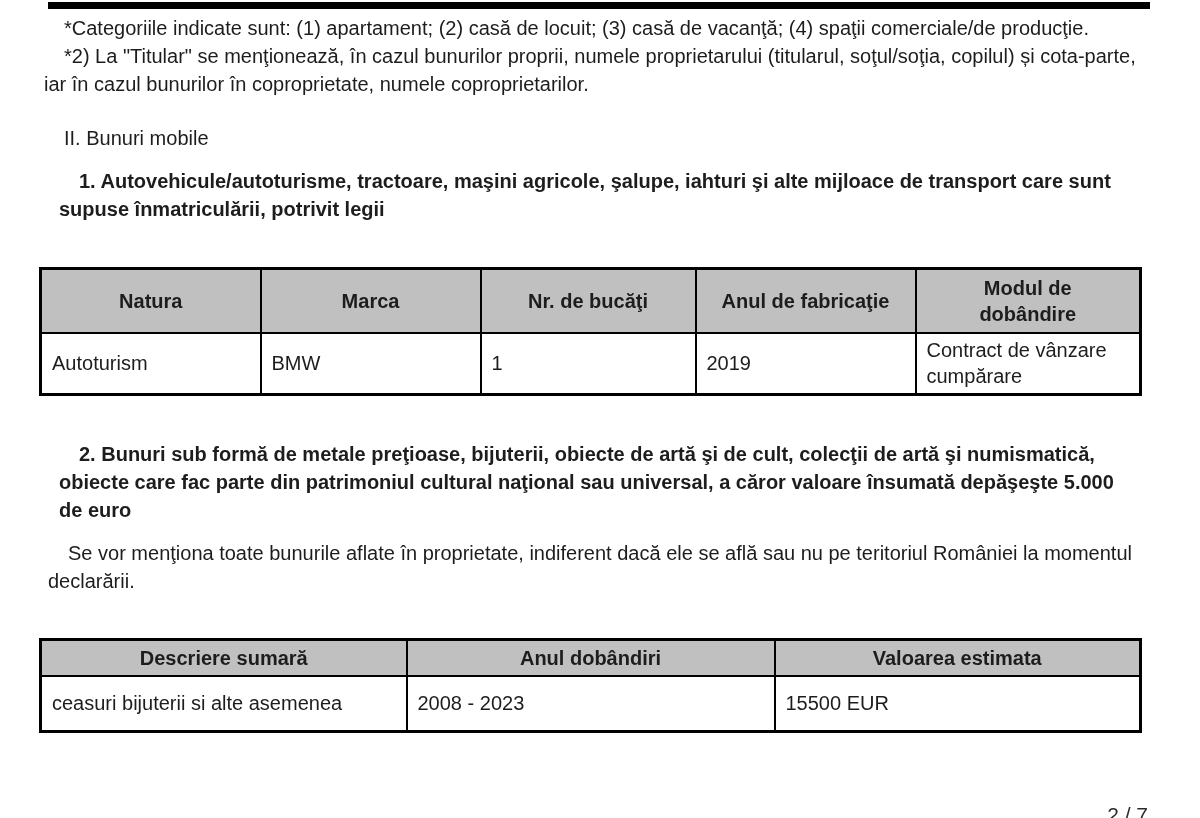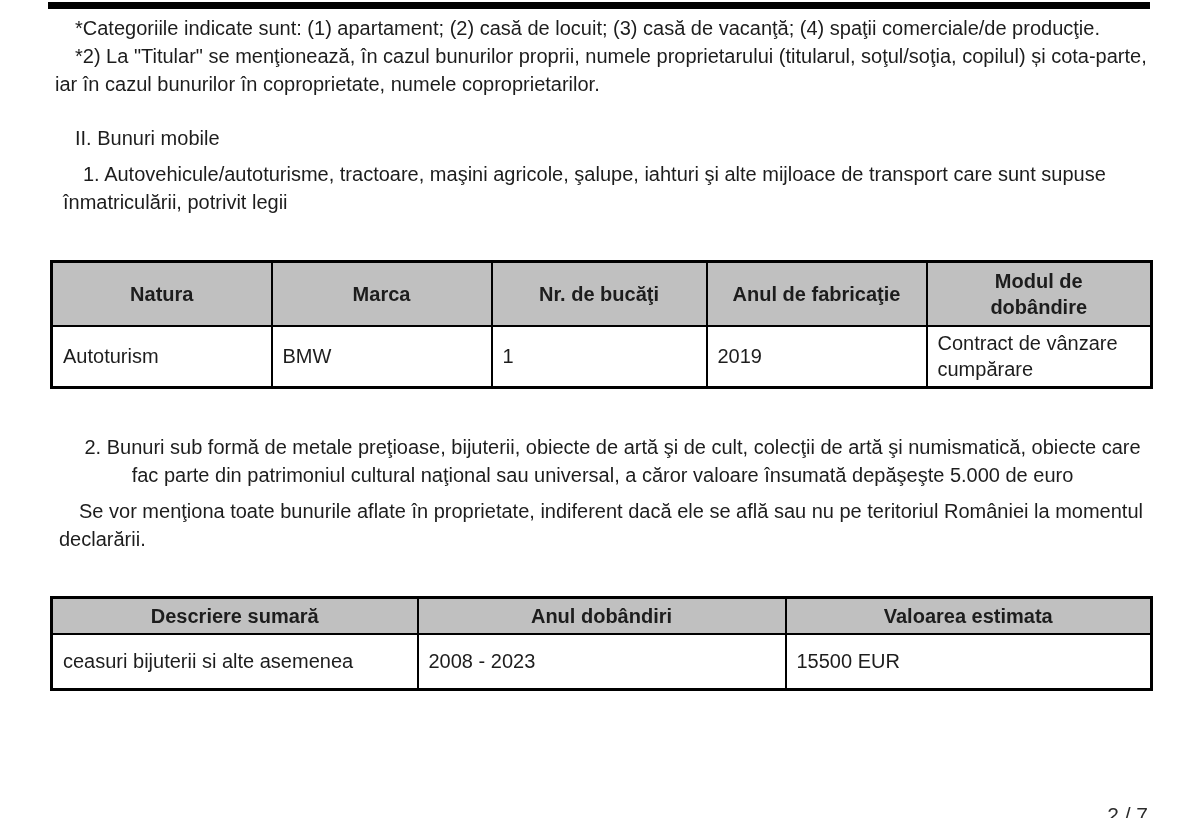--- a/index.html
+++ b/index.html
@@ -14,27 +14,27 @@
     font-family:"Liberation Sans","DejaVu Sans",sans-serif;
     color:var(--text-color);
     position:relative;
   }
   .page{position:relative;width:1200px;height:818px;}
   .top-rule{
     position:absolute;left:48px;top:2px;width:1102px;height:7px;
     background:var(--border-color);
   }
   .content{
-    position:absolute;left:55px;top:14px;width:1095px;
+    position:absolute;left:44px;top:14px;width:1095px;
     font-size:20px;line-height:28px;
   }
   .para{margin:0;text-indent:20px;}
   .section-title{margin:26px 0 0 0;text-indent:20px;font-weight:400;}
-  .section-heading{margin:8px;text-indent:20px;font-weight:400;}
-  .heading-gap{margin-top:44px;text-align:center;}
+  .section-heading{margin:15px;text-indent:20px;font-weight:700;}
+  .heading-gap{margin-top:44px;}
   .nota-label{margin:22px 0 0 0;text-indent:20px;}
   .nota-text{margin:4px;text-indent:20px;}
 
   table{
     border-collapse:collapse;table-layout:fixed;
     width:1100px;margin-left:-5px;
     border:3px solid var(--border-color);
   }
   th,td{
     border:2px solid var(--border-color);

